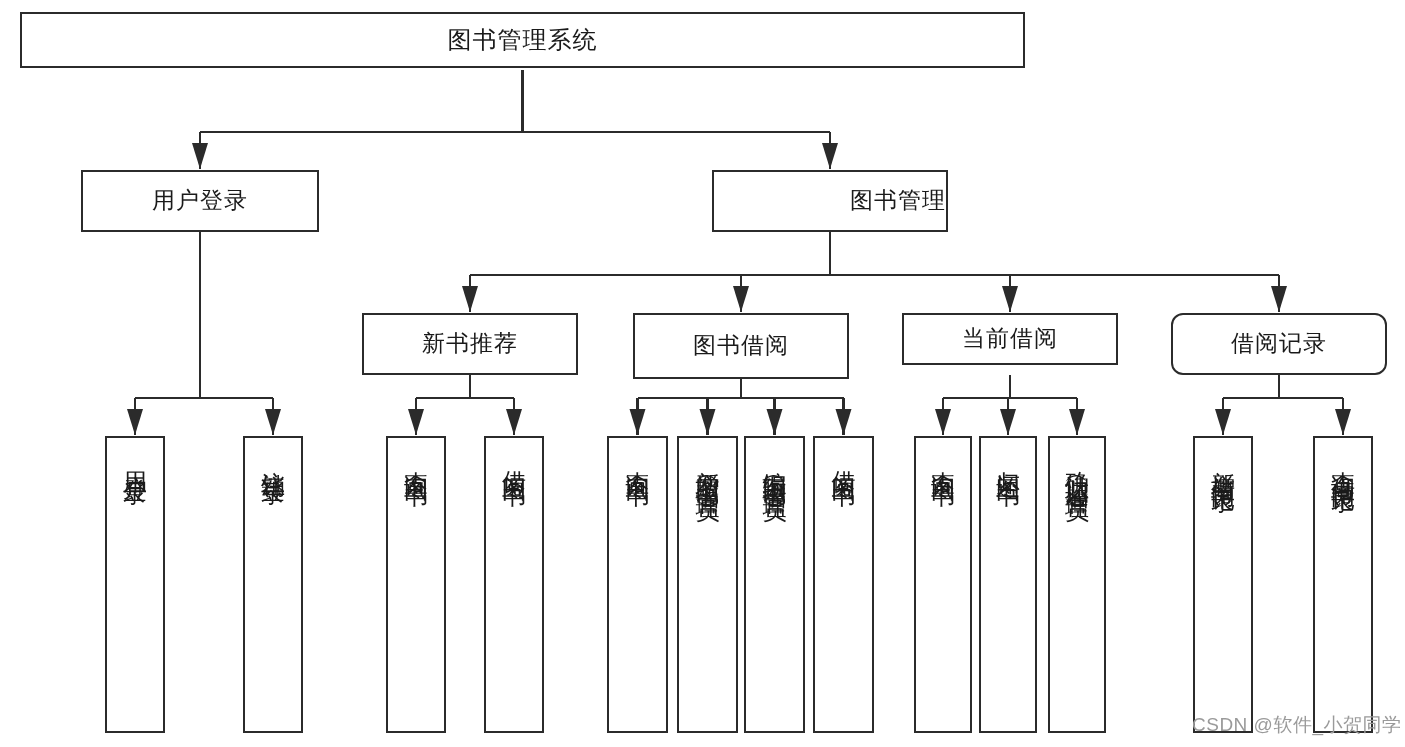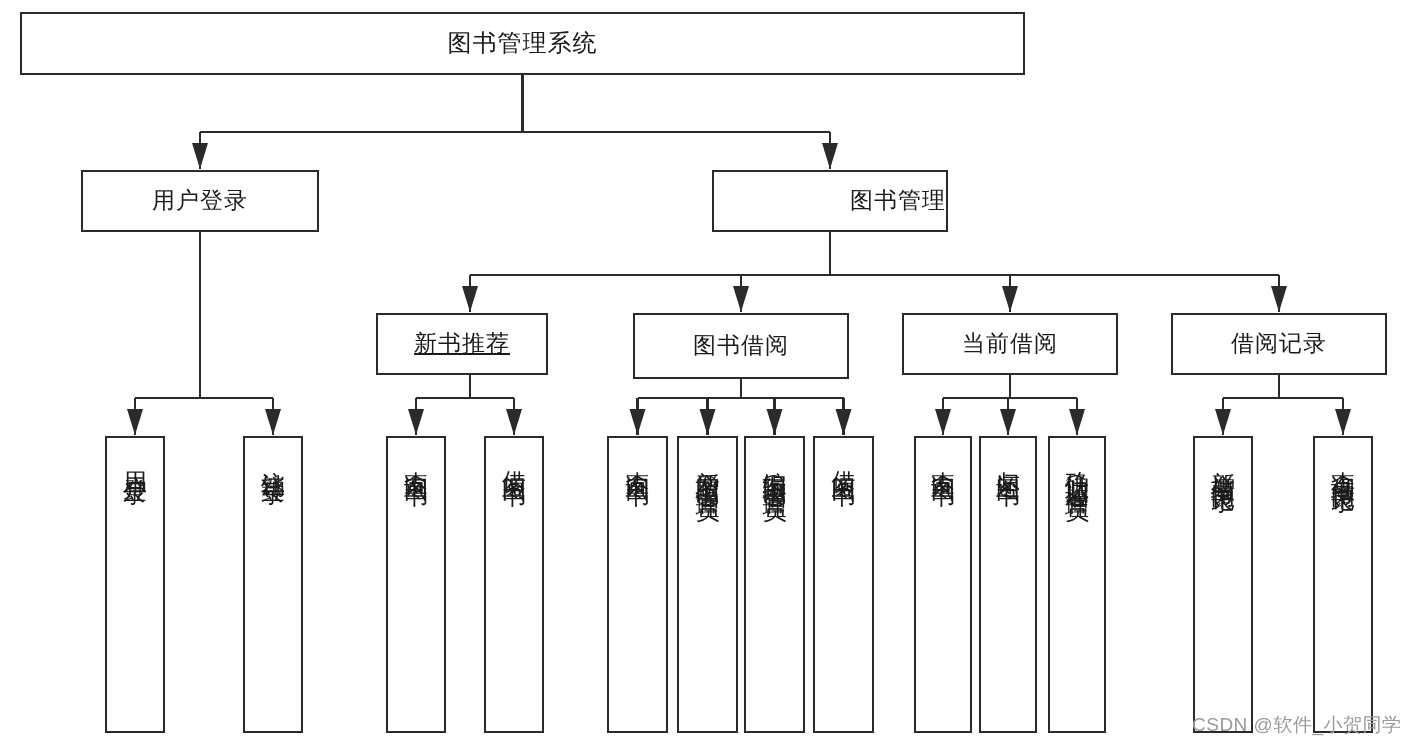--- a/index.html
+++ b/index.html
@@ -124,39 +124,39 @@
       <line x1="1077" y1="398" x2="1077" y2="435" stroke="#2b2b2b" stroke-width="2.5" shape-rendering="crispEdges"></line>
       <path d="M1069,409 L1085,409 L1077,435 Z" fill="#2b2b2b"></path>
       <line x1="1279" y1="375" x2="1279" y2="398" stroke="#2b2b2b" stroke-width="2.5" shape-rendering="crispEdges"></line>
       <line x1="1223" y1="398" x2="1343" y2="398" stroke="#2b2b2b" stroke-width="2.5" shape-rendering="crispEdges"></line>
       <line x1="1223" y1="398" x2="1223" y2="435" stroke="#2b2b2b" stroke-width="2.5" shape-rendering="crispEdges"></line>
       <path d="M1215,409 L1231,409 L1223,435 Z" fill="#2b2b2b"></path>
       <line x1="1343" y1="398" x2="1343" y2="435" stroke="#2b2b2b" stroke-width="2.5" shape-rendering="crispEdges"></line>
       <path d="M1335,409 L1351,409 L1343,435 Z" fill="#2b2b2b"></path>
     </svg>
   <div id="nodes">
-      <div class="node h root" style="left: 20px; top: 12px; width: 1005px; height: 63px;">
+      <div class="node h root" style="left: 20px; top: 12px; width: 1005px; height: 56px;">
         <span class="lbl">图书管理系统</span>
       </div>
       <div class="node h" style="left: 81px; top: 170px; width: 238px; height: 62px;">
         <span class="lbl">用户登录</span>
       </div>
       <div class="node h" style="left: 712px; top: 170px; width: 236px; height: 62px; justify-content: flex-end;">
         <span class="lbl">图书管理</span>
       </div>
-      <div class="node h" style="left: 376px; top: 313px; width: 172px; height: 62px; text-decoration: underline;">
+      <div class="node h" style="left: 362px; top: 313px; width: 216px; height: 62px;">
         <span class="lbl">新书推荐</span>
       </div>
       <div class="node h" style="left: 633px; top: 313px; width: 216px; height: 66px;">
         <span class="lbl">图书借阅</span>
       </div>
-      <div class="node h" style="left: 902px; top: 313px; width: 216px; height: 62px;">
+      <div class="node h" style="left: 902px; top: 313px; width: 216px; height: 52px;">
         <span class="lbl">当前借阅</span>
       </div>
-      <div class="node h" style="left: 1171px; top: 313px; width: 216px; height: 62px;">
+      <div class="node h" style="left: 1171px; top: 313px; width: 216px; height: 62px; border-radius: 12px;">
         <span class="lbl">借阅记录</span>
       </div>
       <div class="node v" style="left: 105px; top: 436px; width: 60px; height: 297px;">
         <span class="lbl" style="margin-top: 14px;">用户登录</span>
       </div>
       <div class="node v" style="left: 243px; top: 436px; width: 60px; height: 297px;">
         <span class="lbl" style="margin-top: 14px;">注销登录</span>
       </div>
       <div class="node v" style="left: 386px; top: 436px; width: 60px; height: 297px;">
         <span class="lbl" style="margin-top: 14px;">查询图书</span>

